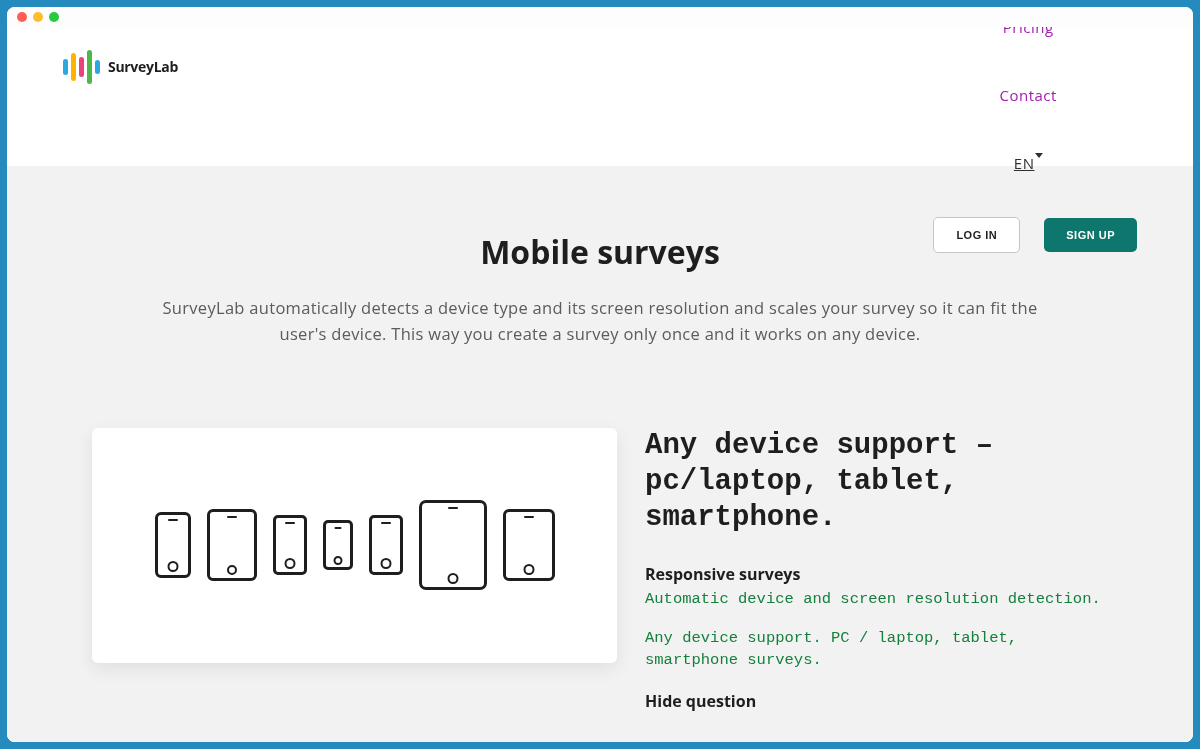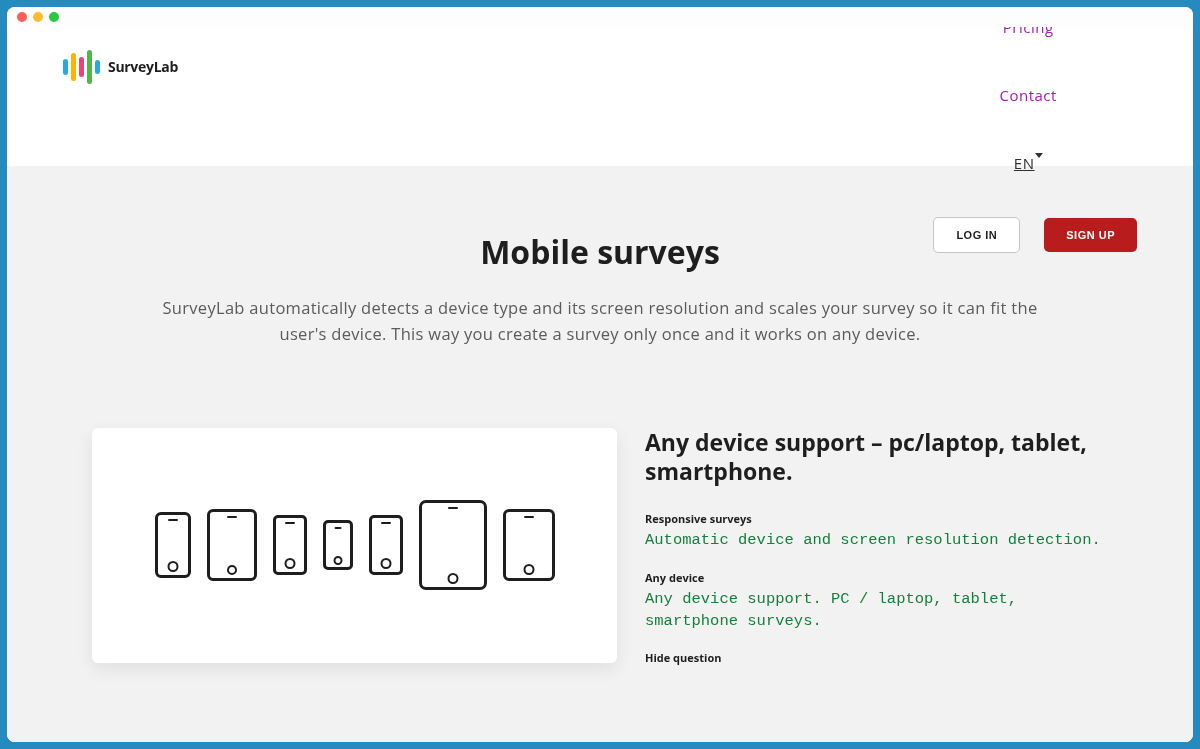--- a/index.html
+++ b/index.html
@@ -123,21 +123,21 @@
     border-radius: 5px;
     cursor: pointer;
     border: none;
   }
   .btn-login {
     background: #fff;
     color: #1e1e1e;
     border: 1px solid #c5c5c5;
   }
   .btn-signup {
-    background: #b91c1c;
+    background: #0f766e;
     color: #fff;
   }
   .auth-group {
     display: flex;
     gap: 24px;
     align-items: center;
     margin-left: 14px;
   }
 
   .hero-section {
@@ -225,29 +225,30 @@
   .d4::before{ width:7px;}
   .d5 { width: 34px; height: 60px; border-radius: 5px;}
   .d6 { width: 68px; height: 90px; border-radius: 7px;}
   .d7 { width: 52px; height: 72px; border-radius: 6px;}
 
   .feature-text {
     flex: 1;
     text-align: left;
   }
   .feature-title {
-    font-size: 23px;
+    font-size: 29px;
     font-weight: 700;
     color: #1e1e1e;
     line-height: 1.25;
     margin-bottom: 26px;
+    font-family: Liberation Mono, monospace;
   }
   .feature-block { margin-bottom: 18px; }
   .feature-h {
-    font-size: 11px;
+    font-size: 16px;
     font-weight: 700;
     color: #1e1e1e;
     margin-bottom: 4px;
   }
   .feature-p {
     font-size: 15.5px;
     color: #15803d;
     line-height: 1.4;
     font-family: Liberation Mono, monospace;
   }
@@ -308,21 +309,20 @@
           </div>
 
           <div class="feature-text">
             <h2 class="feature-title">Any device support – pc/laptop, tablet, smartphone.</h2>
 
             <div class="feature-block">
               <div class="feature-h">Responsive surveys</div>
               <div class="feature-p">Automatic device and screen resolution detection.</div>
             </div>
             <div class="feature-block">
-              <div class="feature-h">Any device</div>
               <div class="feature-p">Any device support. PC / laptop, tablet, smartphone surveys.</div>
             </div>
             <div class="feature-block">
               <div class="feature-h">Hide question</div>
             </div>
           </div>
         </div>
       </div>
     </div>
   </div>

